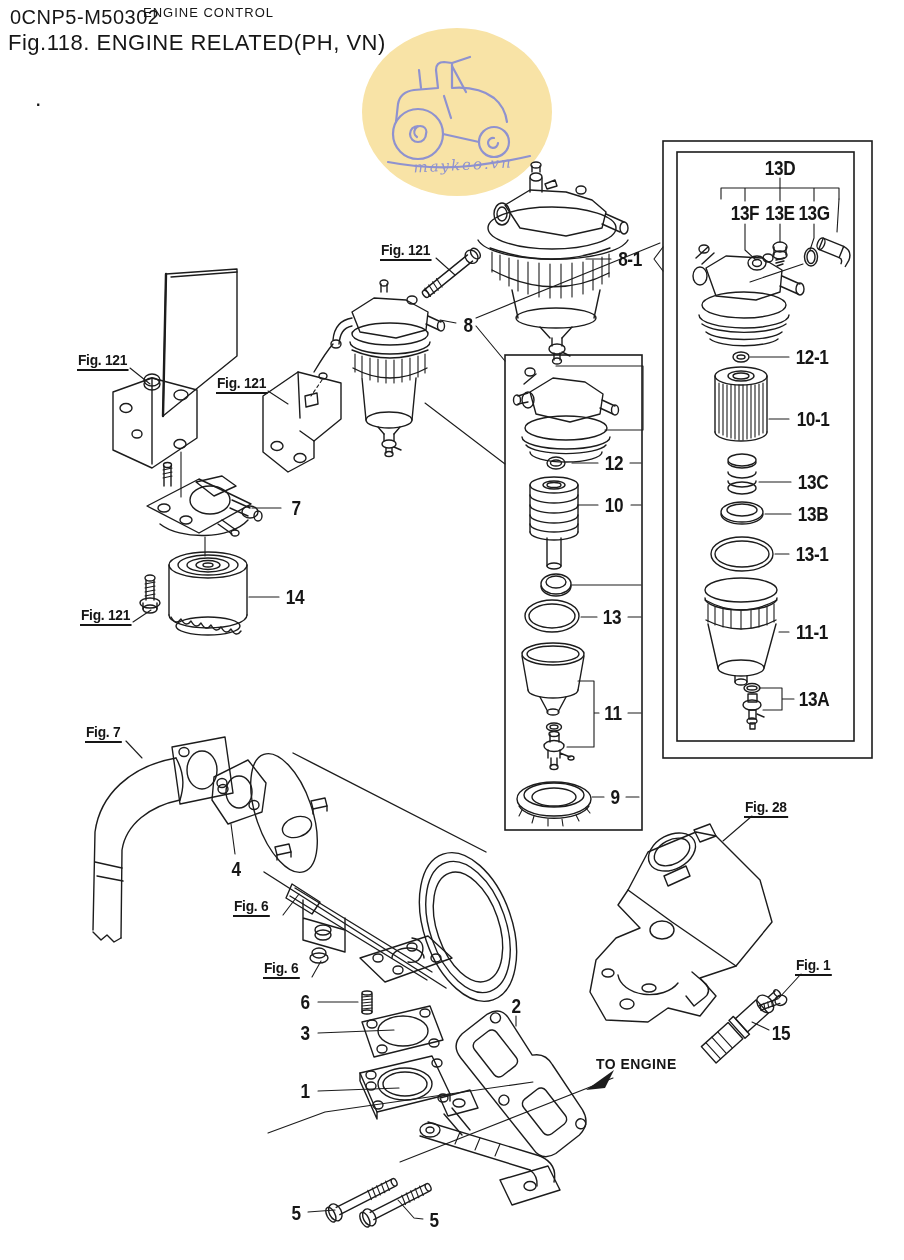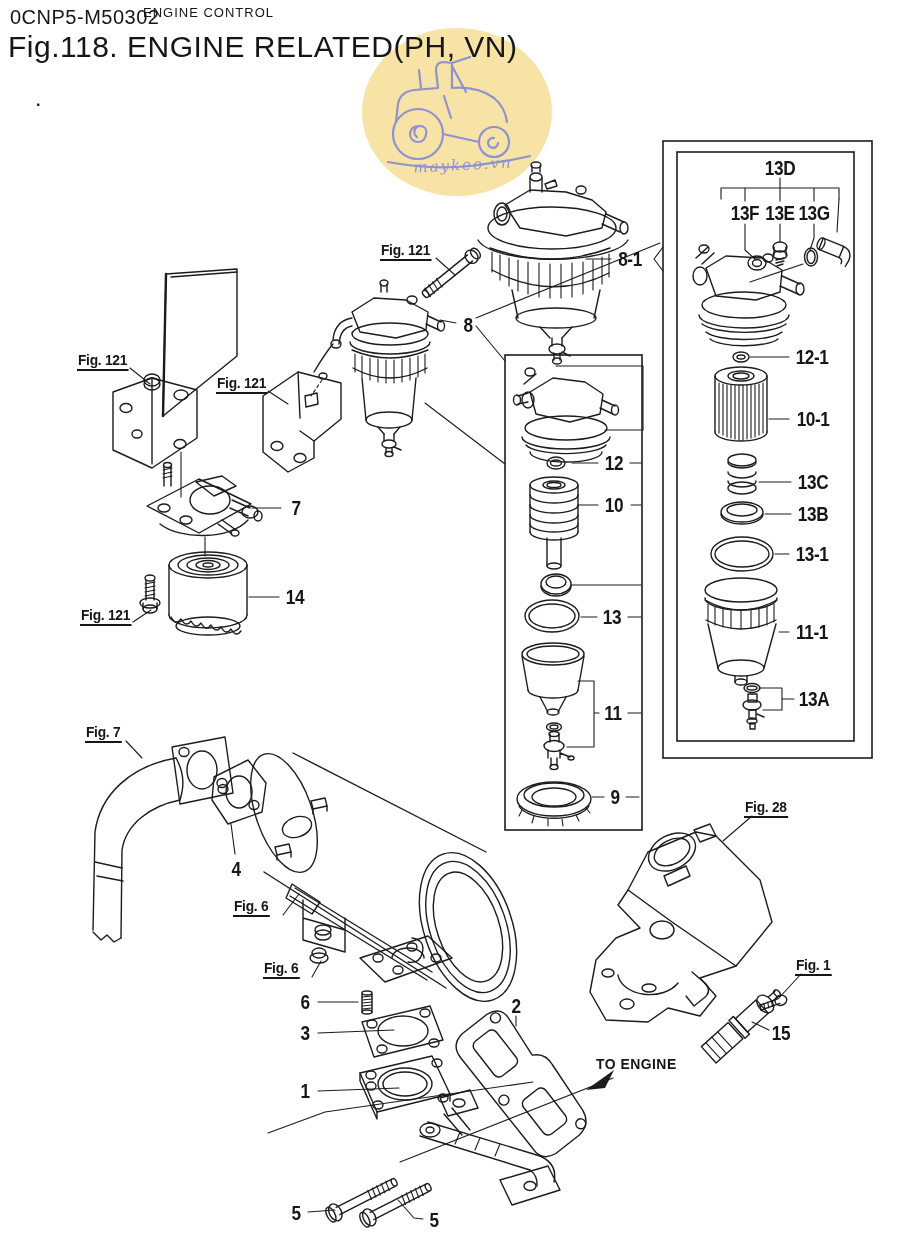--- a/index.html
+++ b/index.html
@@ -2,21 +2,21 @@
 <html><head>
 <meta charset="utf-8">
 <style>
   html,body{margin:0;padding:0;}
   body{width:904px;height:1260px;background:#fff;position:relative;overflow:hidden;
        font-family:"Liberation Sans",sans-serif;color:#161616;}
   #canvas{position:absolute;left:0;top:0;z-index:1;}
   .lbl{position:absolute;z-index:3;white-space:nowrap;}
   .doc-code{left:10px;top:6px;font-size:20px;letter-spacing:.5px;}
   .section{left:143px;top:5px;font-size:13px;letter-spacing:1px;}
-  .fig-title{left:8px;top:30px;font-size:30px;letter-spacing:.5px;}
+  .fig-title{left:8px;top:30px;font-size:22px;letter-spacing:.5px;}
   .stray{left:36px;top:92px;font-size:16px;font-weight:bold;}
   .num{font-weight:bold;font-size:20px;letter-spacing:-.5px;
        transform:translate(-50%,-50%) scaleX(.86);}
   .figref{font-weight:bold;font-size:15px;letter-spacing:-.3px;
           border-bottom:2px solid #161616;padding:0 2px 1px 1px;
           transform:scaleX(.92);transform-origin:left bottom;}
   .toengine{font-weight:bold;font-size:15px;letter-spacing:.5px;
             transform:scaleX(.93);transform-origin:left top;}
   .wm-text{left:408px;top:156px;width:110px;text-align:center;z-index:2;
            font-family:"DejaVu Serif",serif;font-style:italic;font-size:15px;

